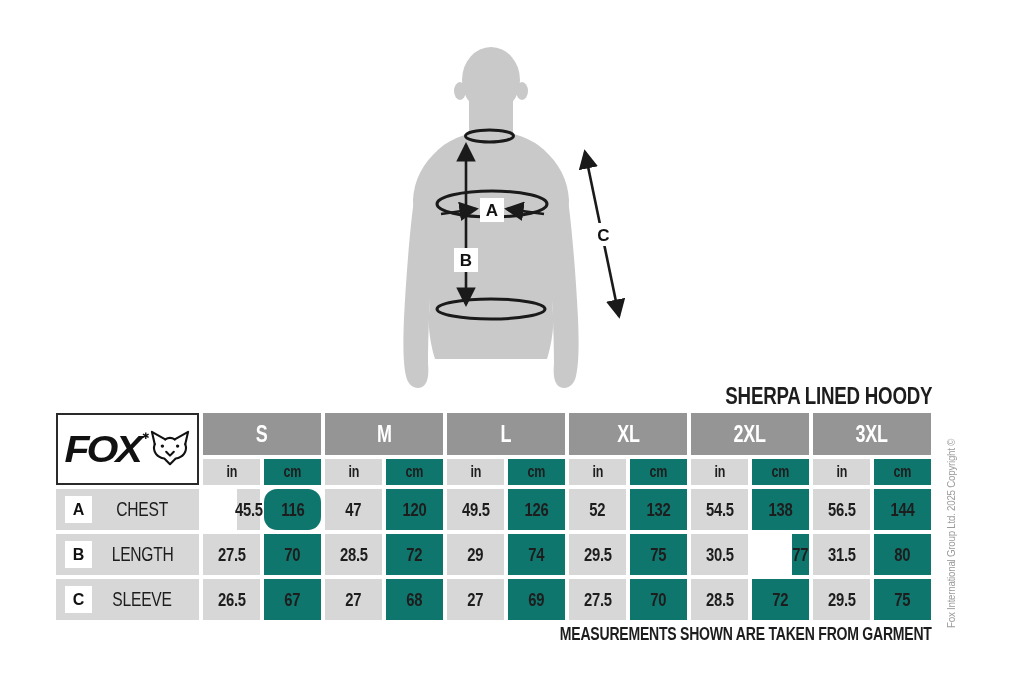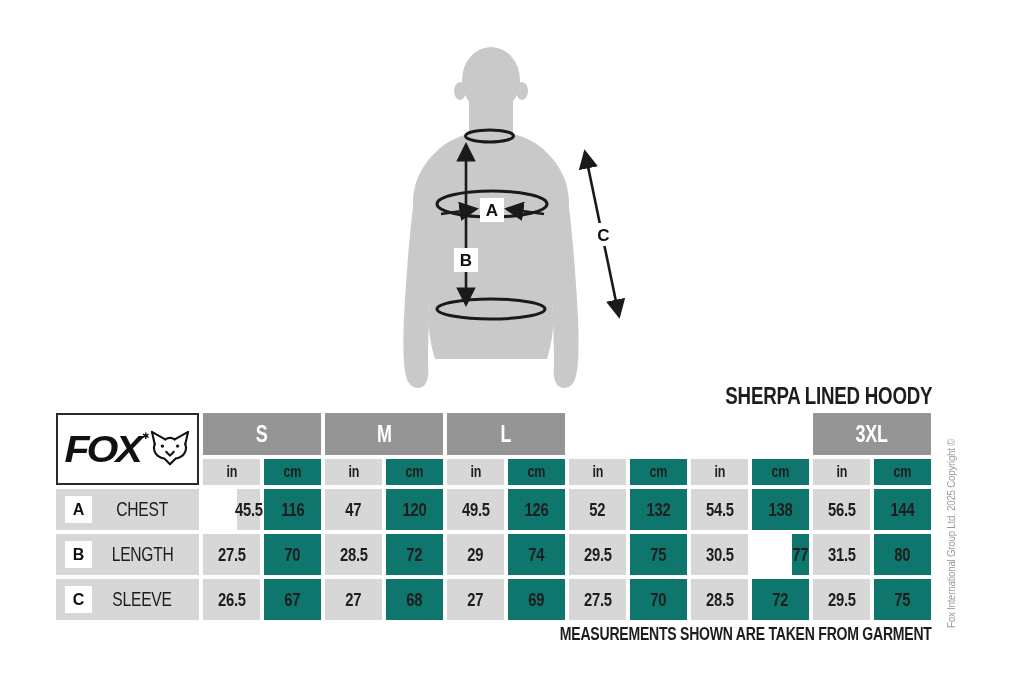--- a/index.html
+++ b/index.html
@@ -124,20 +124,26 @@
 
   <div class="cell size-cell" style="grid-area: 1 / 2 / auto / span 2;">
         <span class="cond">S</span>
       </div>
       <div class="cell size-cell" style="grid-area: 1 / 4 / auto / span 2;">
         <span class="cond">M</span>
       </div>
       <div class="cell size-cell" style="grid-area: 1 / 6 / auto / span 2;">
         <span class="cond">L</span>
       </div>
+      <div class="cell size-cell" style="grid-area: 1 / 8 / auto / span 2;">
+        <span class="cond">XL</span>
+      </div>
+      <div class="cell size-cell" style="grid-area: 1 / 10 / auto / span 2;">
+        <span class="cond">2XL</span>
+      </div>
       <div class="cell size-cell" style="grid-area: 1 / 12 / auto / span 2;">
         <span class="cond">3XL</span>
       </div>
       <div class="cell unit-cell bg-in" style="grid-area: 2 / 2;">
         <span class="cond">in</span>
       </div>
       <div class="cell unit-cell bg-cm" style="grid-area: 2 / 3;">
         <span class="cond">cm</span>
       </div>
       <div class="cell unit-cell bg-in" style="grid-area: 2 / 4;">
@@ -170,21 +176,21 @@
       <div class="cell unit-cell bg-cm" style="grid-area: 2 / 13;">
         <span class="cond">cm</span>
       </div>
       <div class="cell label-cell" style="grid-area: 3 / 1;">
         <span class="letter-box">A</span>
         <span class="label-text"><span class="cond">CHEST</span></span>
       </div>
       <div class="cell data-cell bg-in" style="grid-area: 3 / 2; margin-left: 34px;">
         <span class="cond">45.5</span>
       </div>
-      <div class="cell data-cell bg-cm" style="grid-area: 3 / 3;">
+      <div class="cell data-cell bg-cm" style="grid-area: 3 / 3; border-radius: 13px;">
         <span class="cond">116</span>
       </div>
       <div class="cell data-cell bg-in" style="grid-area: 3 / 4;">
         <span class="cond">47</span>
       </div>
       <div class="cell data-cell bg-cm" style="grid-area: 3 / 5;">
         <span class="cond">120</span>
       </div>
       <div class="cell data-cell bg-in" style="grid-area: 3 / 6;">
         <span class="cond">49.5</span>

